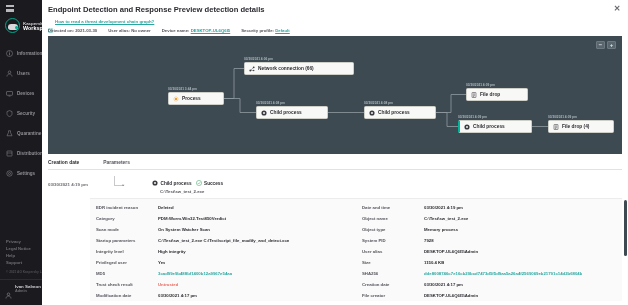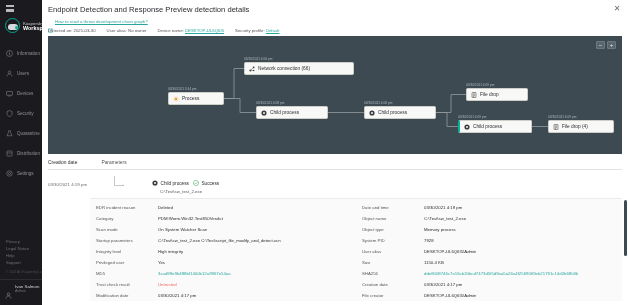--- a/index.html
+++ b/index.html
@@ -2,21 +2,21 @@
 <html><head>
 <meta charset="utf-8">
 <style>
   * { box-sizing: border-box; margin: 0; padding: 0; }
   html, body {
     width: 628px; height: 305px;
     font-family: "Liberation Sans", sans-serif;
     overflow: hidden;
     background: #ffffff;
   }
-  #app { position: relative; width: 628px; height: 305px; }
+  #app { position: relative; width: 628px; height: 305px; font-weight: bold; }
 
   
   #sidebar {
     position: absolute; left: 0; top: 0; width: 42px; height: 305px;
     background: #1b1b1f; color: #9a9aa0;
     display: flex; flex-direction: column;
   }
   .hamburger { padding: 5px 0 0 6px; }
   .hamburger .bars { width: 8px; height: 7px; border-top: 2px solid #b9b9bd;
     border-bottom: 2px solid #b9b9bd; position: relative; }

